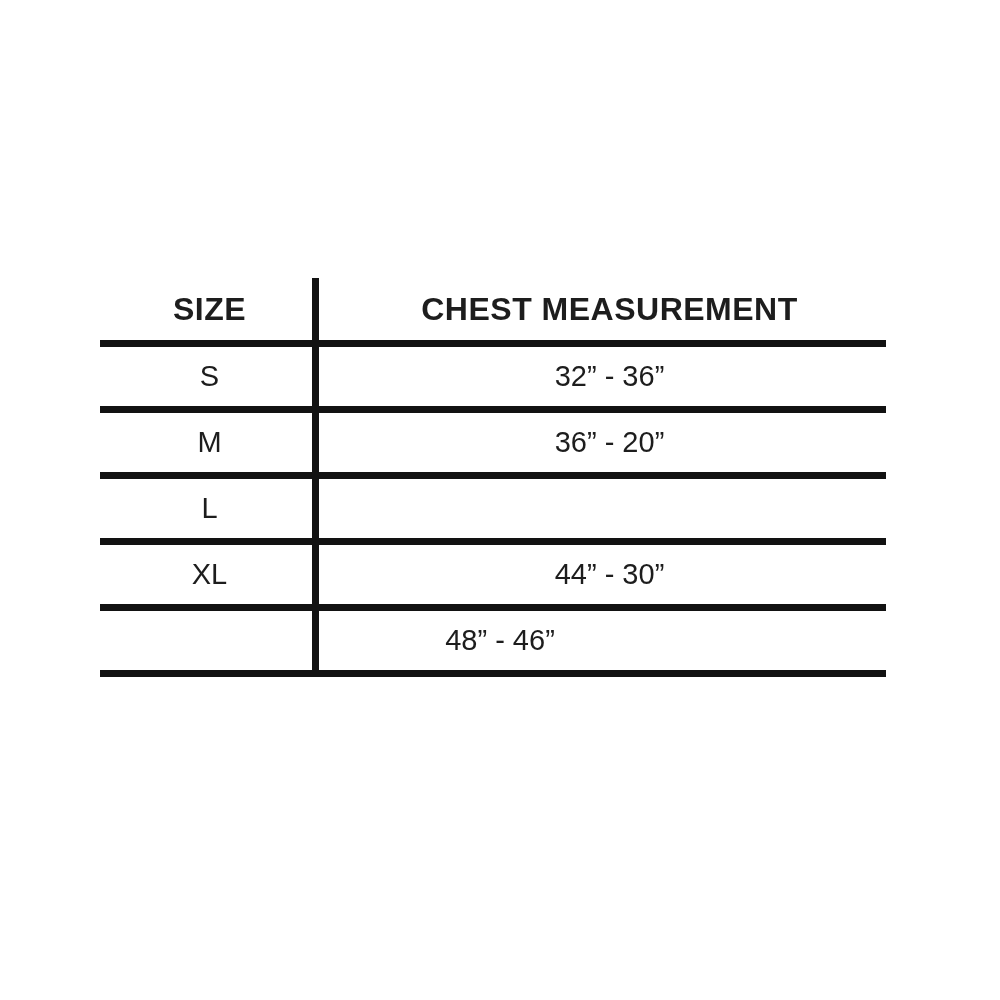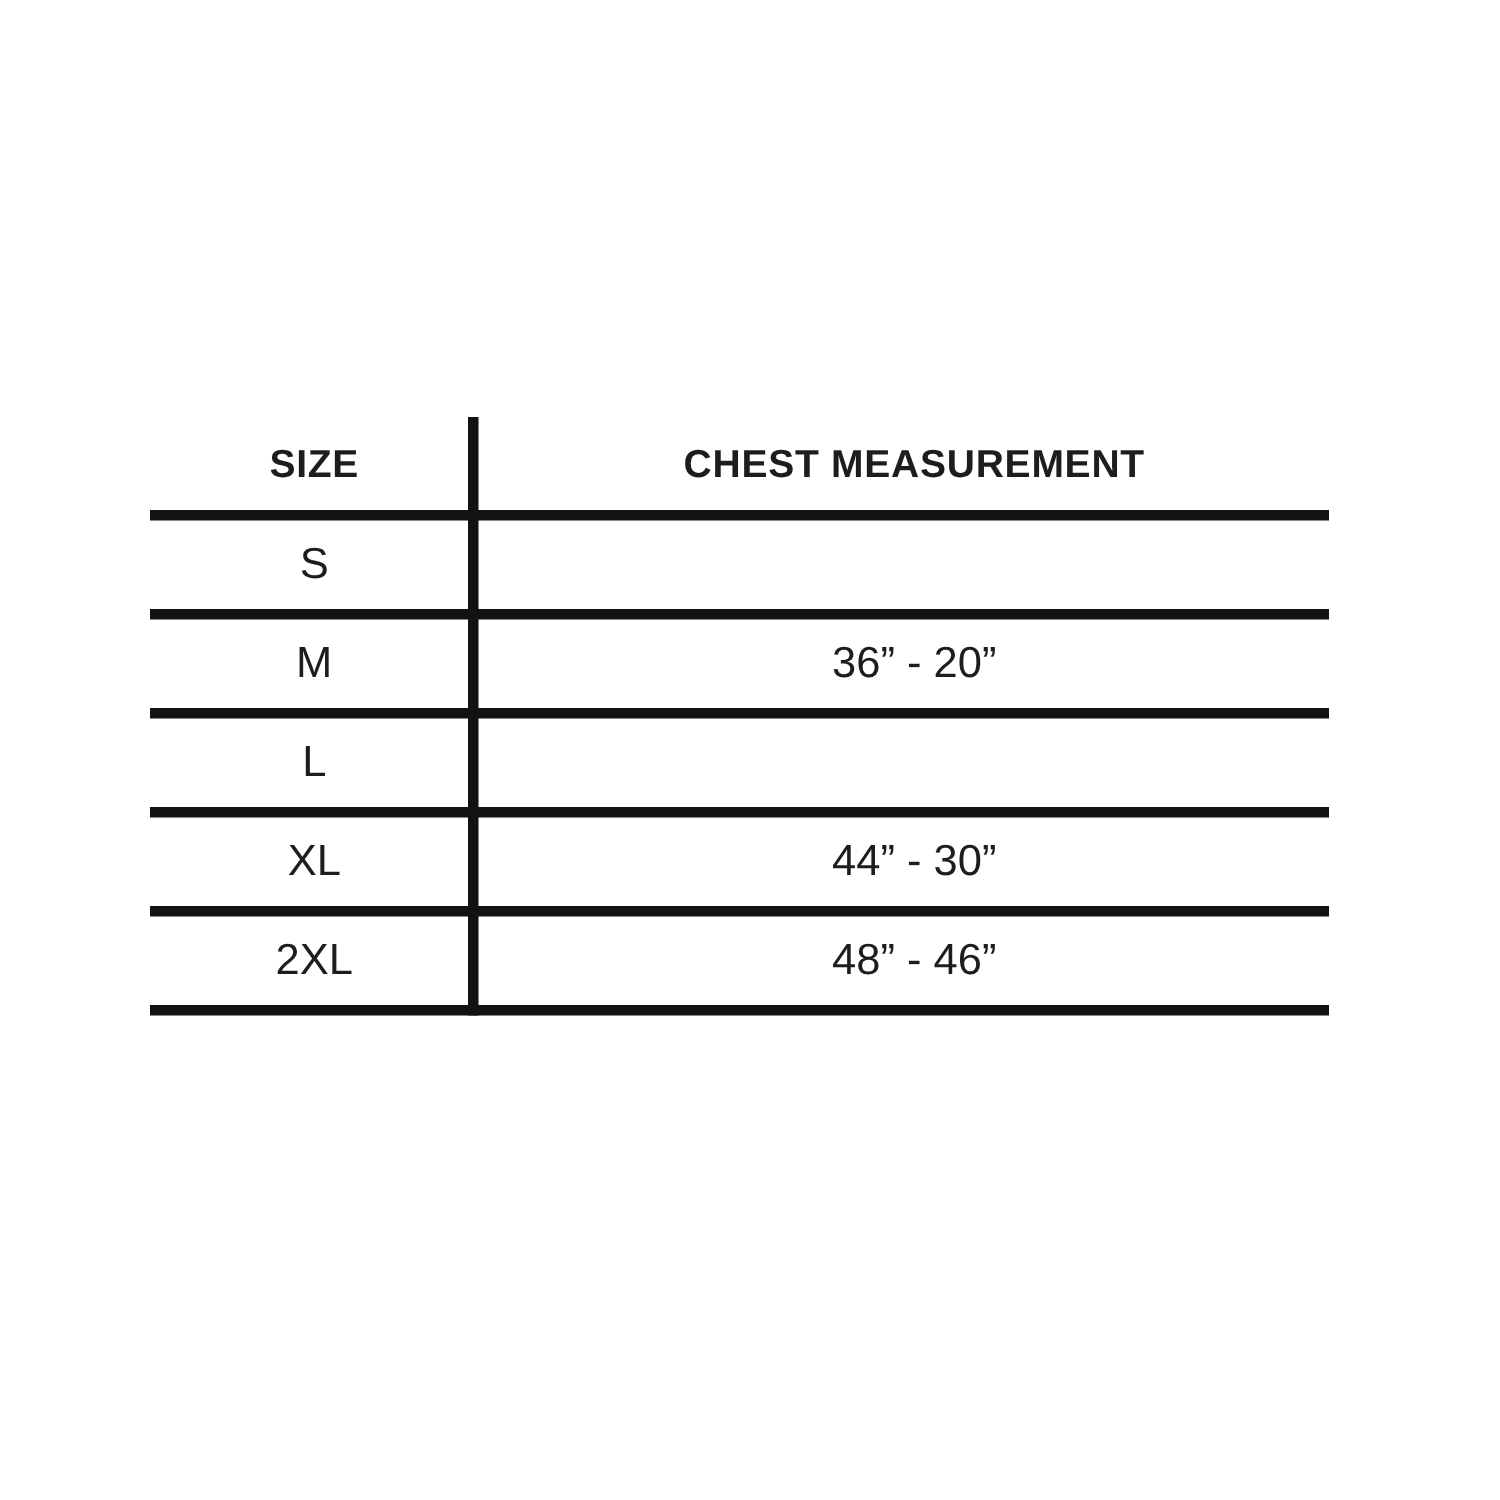--- a/index.html
+++ b/index.html
@@ -43,54 +43,54 @@
     justify-content: center;
     text-align: center;
     font-size: 29px;
     line-height: 37px;
     white-space: pre-line;
   }
   .cell.size-col  { width: 219px; }
   .cell.chest-col { flex: 1; margin-left: 14px; }
   .row.header .cell {
     font-weight: bold;
-    font-size: 26px;
+    font-size: 32px;
     letter-spacing: 0.5px;
   }
   .row.header     { height: 62px; }
   .row.data       { height: 59px; }
   .row.data.tall  { height: 86px; }
 </style>
 </head>
 <body>
 
 <div class="size-chart">
   <div class="divider-vertical"></div>
 
   <div class="row header">
     <div class="cell size-col">SIZE</div>
     <div class="cell chest-col">CHEST MEASUREMENT</div>
   </div>
 
   <div class="row data">
     <div class="cell size-col">S</div>
+    <div class="cell chest-col">32” - 36”</div>
   </div>
 
   <div class="row data">
     <div class="cell size-col">M</div>
     <div class="cell chest-col">36” - 20”</div>
   </div>
 
   <div class="row data">
     <div class="cell size-col">L</div>
   </div>
 
   <div class="row data">
     <div class="cell size-col">XL</div>
     <div class="cell chest-col">44” - 30”</div>
   </div>
 
   <div class="row data">
-    <div class="cell size-col">2XL</div>
     <div class="cell chest-col">48” - 46”</div>
   </div>
 
 </div>
 
 </body></html>

